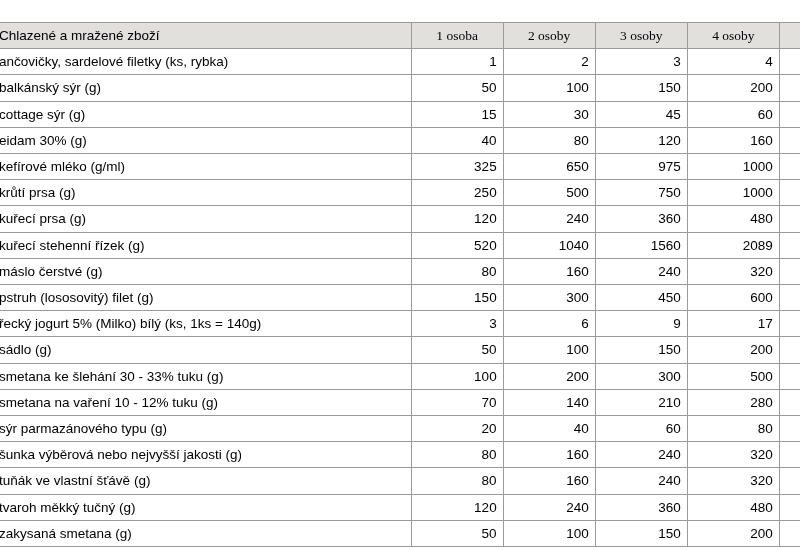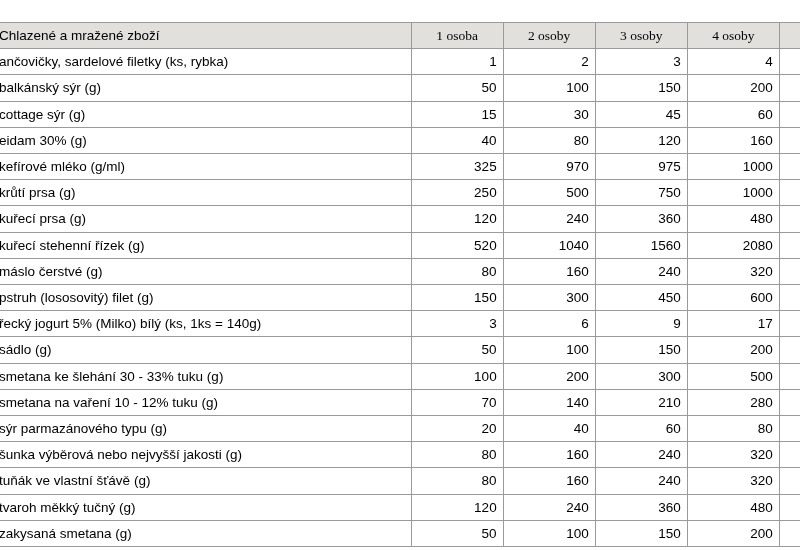--- a/index.html
+++ b/index.html
@@ -112,21 +112,21 @@
         <td class="label">eidam 30% (g)</td>
         <td class="num">40</td>
         <td class="num">80</td>
         <td class="num">120</td>
         <td class="num">160</td>
         <td class="num">200</td>
       </tr>
       <tr>
         <td class="label">kefírové mléko (g/ml)</td>
         <td class="num">325</td>
-        <td class="num">970</td>
+        <td class="num">650</td>
         <td class="num">975</td>
         <td class="num">1000</td>
         <td class="num">1625</td>
       </tr>
       <tr>
         <td class="label">krůtí prsa (g)</td>
         <td class="num">250</td>
         <td class="num">500</td>
         <td class="num">750</td>
         <td class="num">1000</td>
@@ -138,21 +138,21 @@
         <td class="num">240</td>
         <td class="num">360</td>
         <td class="num">480</td>
         <td class="num">600</td>
       </tr>
       <tr>
         <td class="label">kuřecí stehenní řízek (g)</td>
         <td class="num">520</td>
         <td class="num">1040</td>
         <td class="num">1560</td>
-        <td class="num">2080</td>
+        <td class="num">2089</td>
         <td class="num">2600</td>
       </tr>
       <tr>
         <td class="label">máslo čerstvé (g)</td>
         <td class="num">80</td>
         <td class="num">160</td>
         <td class="num">240</td>
         <td class="num">320</td>
         <td class="num">400</td>
       </tr>

